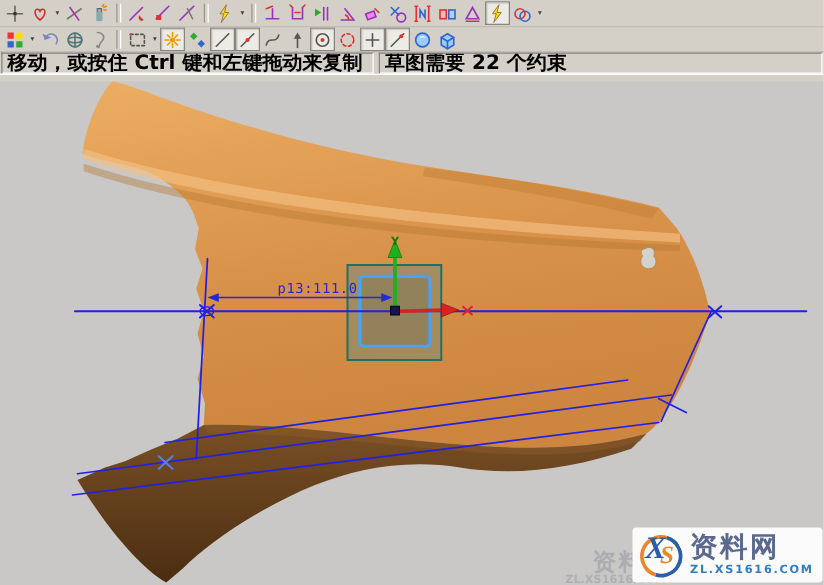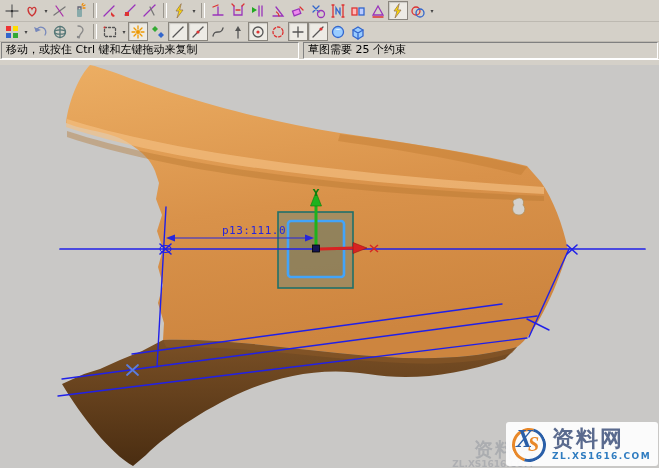--- a/index.html
+++ b/index.html
@@ -11,21 +11,21 @@
   #row1{height:19px;}
   #row2{height:17px;}
   .tb-btn{width:18px;height:17px;display:flex;align-items:center;justify-content:center;
           border:1px solid transparent;flex:none;}
   .tb-btn.pressed{border:1px solid #8a867e;background:#edebe5;box-shadow:inset 1px 1px 1px rgba(0,0,0,.15);}
   .tb-dd{width:8px;height:17px;font-size:6px;color:#444;display:flex;align-items:center;justify-content:center;flex:none;}
   .tb-sep{width:2px;height:15px;border-left:1px solid #9a968e;border-right:1px solid #ffffff;margin:0 3px;flex:none;}
   
   #prompt-bar{display:flex;height:17px;background:#d4d0c8;padding:0 1px;gap:4px;}
   .prompt-cell{border:1px solid;border-color:#808080 #ffffff #ffffff #808080;background:#d4d0c8;
-               height:15px;line-height:14px;font-size:11px;font-weight:normal;color:#000;
+               height:15px;line-height:14px;font-size:16px;font-weight:bold;color:#000;
                white-space:nowrap;overflow:hidden;padding:0 4px;}
   #prompt-left{width:288px;flex:none;}
   #prompt-right{flex:1;}
   #gap-strip{height:5px;background:#d4d0c8;border-top:1px solid #fff;}
   
   #viewport{position:relative;width:659px;height:406px;background:#c9c8c6;}
   #viewport svg.canvas{position:absolute;left:0;top:0;}
   
   #ghost-mark{position:absolute;bottom:8px;right:122px;font-size:19px;font-weight:bold;
               color:rgba(66,76,98,.22);white-space:nowrap;letter-spacing:2px;}
@@ -273,21 +273,21 @@
       <span class="tb-btn">
         <svg width="16" height="16" viewBox="0 0 16 16" fill="none" stroke-width="1.3" stroke-linecap="round">
           <path d="M3 6l5-3 5 3v6l-5 3-5-3z" fill="#9cf" stroke="#36c"></path>
           <path d="M3 6l5 3 5-3M8 9v6" stroke="#36c"></path>
         </svg>
       </span>
     </div>
 
   <div id="prompt-bar">
     <div id="prompt-left" class="prompt-cell">移动，或按住 Ctrl 键和左键拖动来复制</div>
-    <div id="prompt-right" class="prompt-cell">草图需要 25 个约束</div>
+    <div id="prompt-right" class="prompt-cell">草图需要 22 个约束</div>
   </div>
   <div id="gap-strip"></div>
 
   <div id="viewport">
     <svg class="canvas" width="659" height="406" viewBox="0 62 659 406">
       <defs>
         <linearGradient id="bodyGrad" x1="0" y1="0" x2="0.25" y2="1">
           <stop offset="0" stop-color="#ecae63"></stop>
           <stop offset="0.55" stop-color="#d9924a"></stop>
           <stop offset="1" stop-color="#cd853f"></stop>

